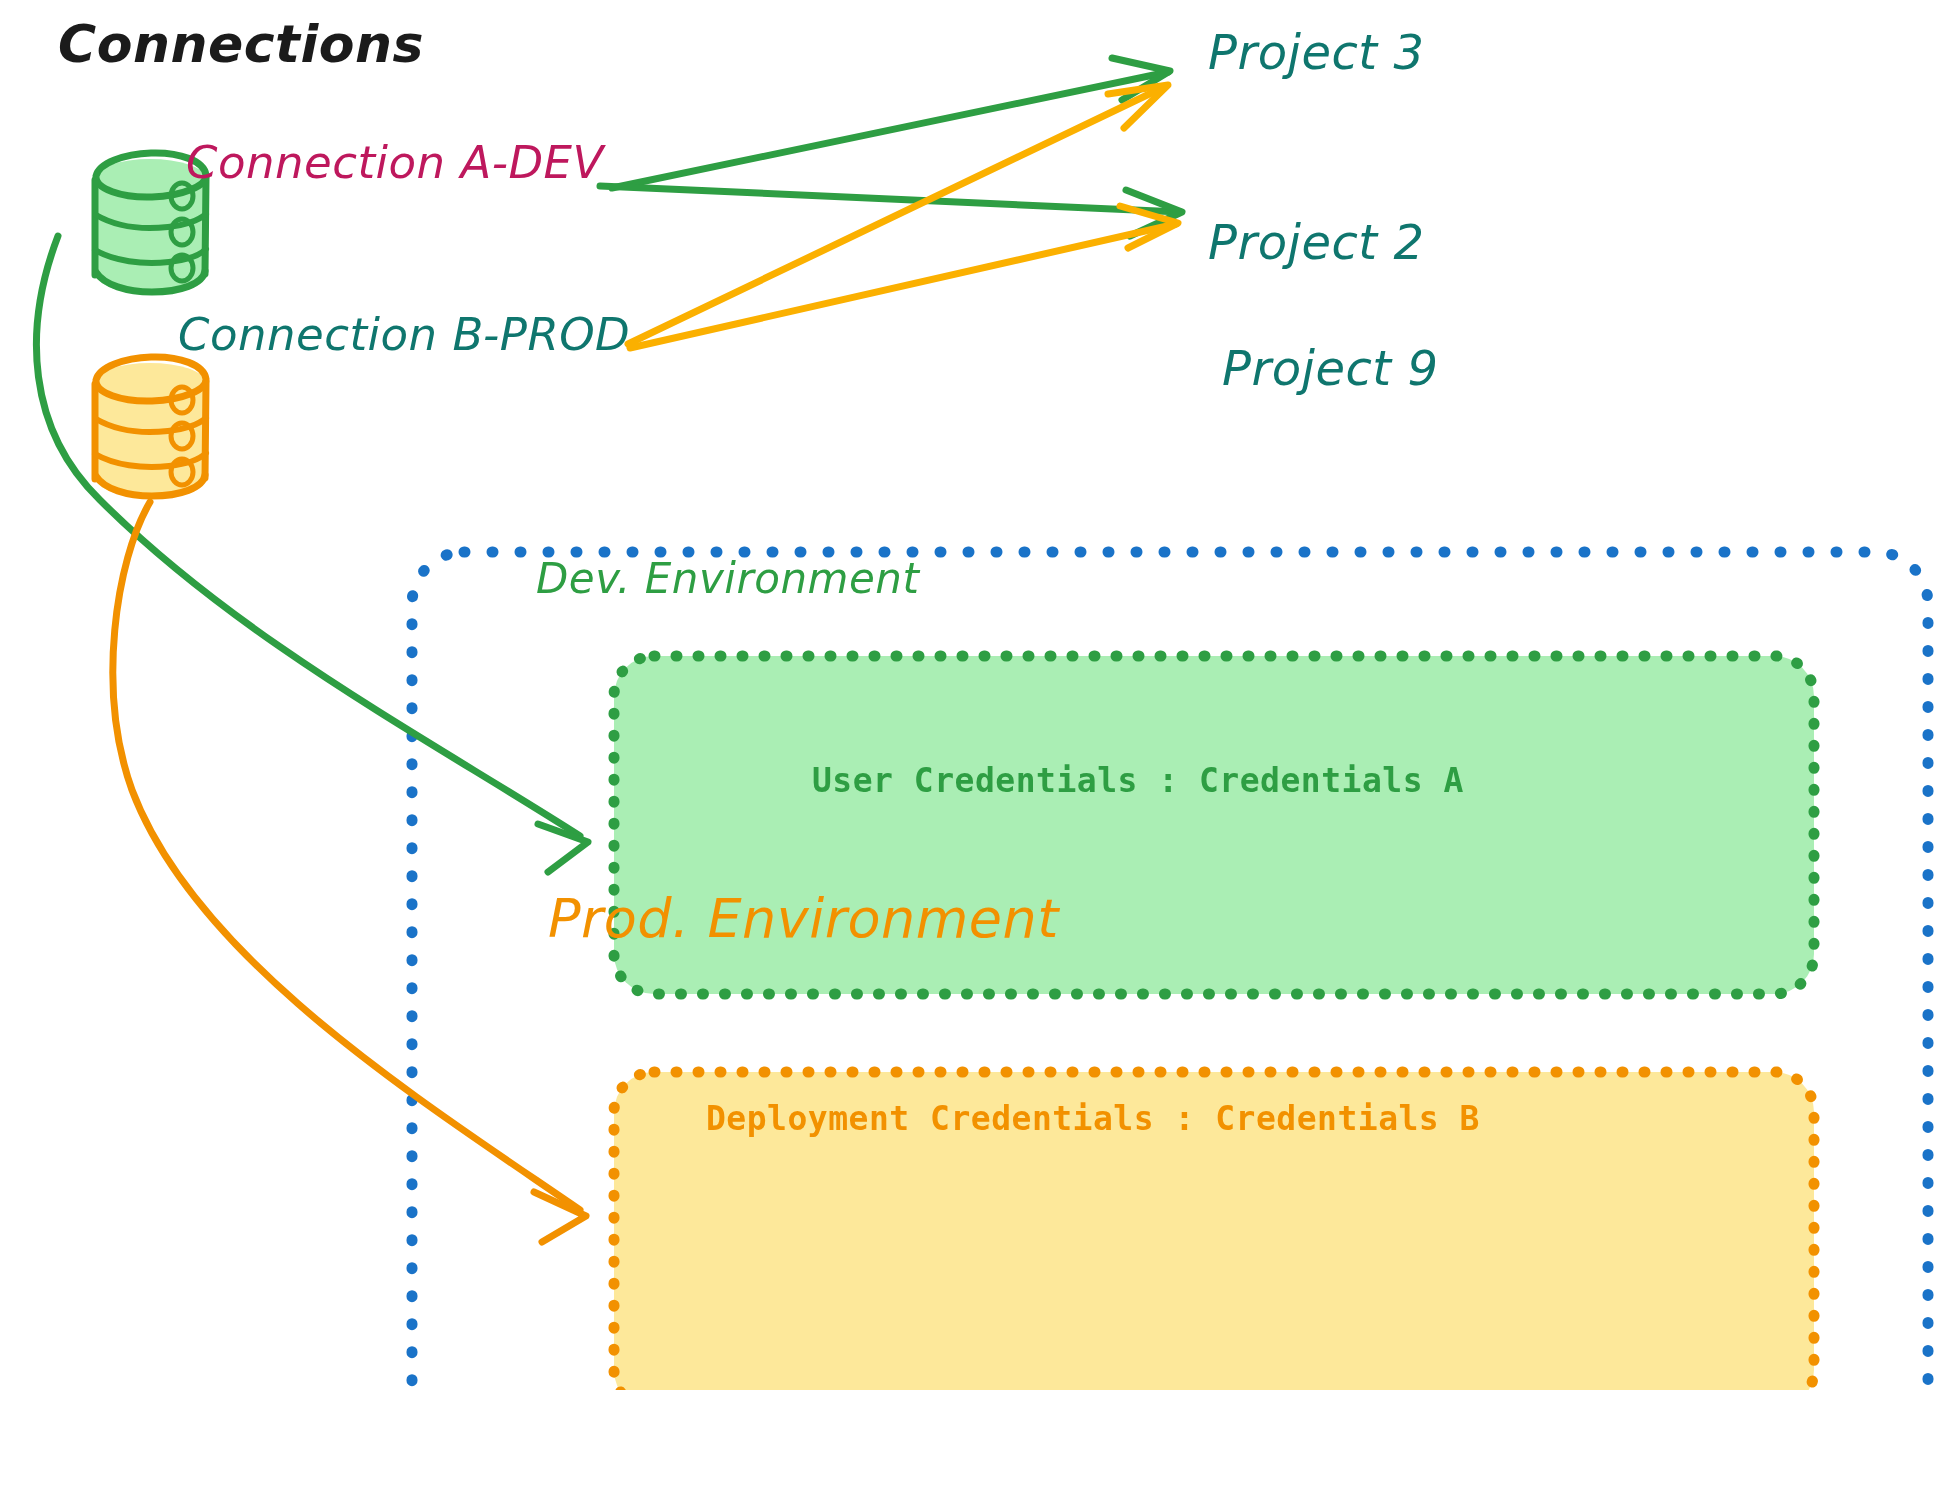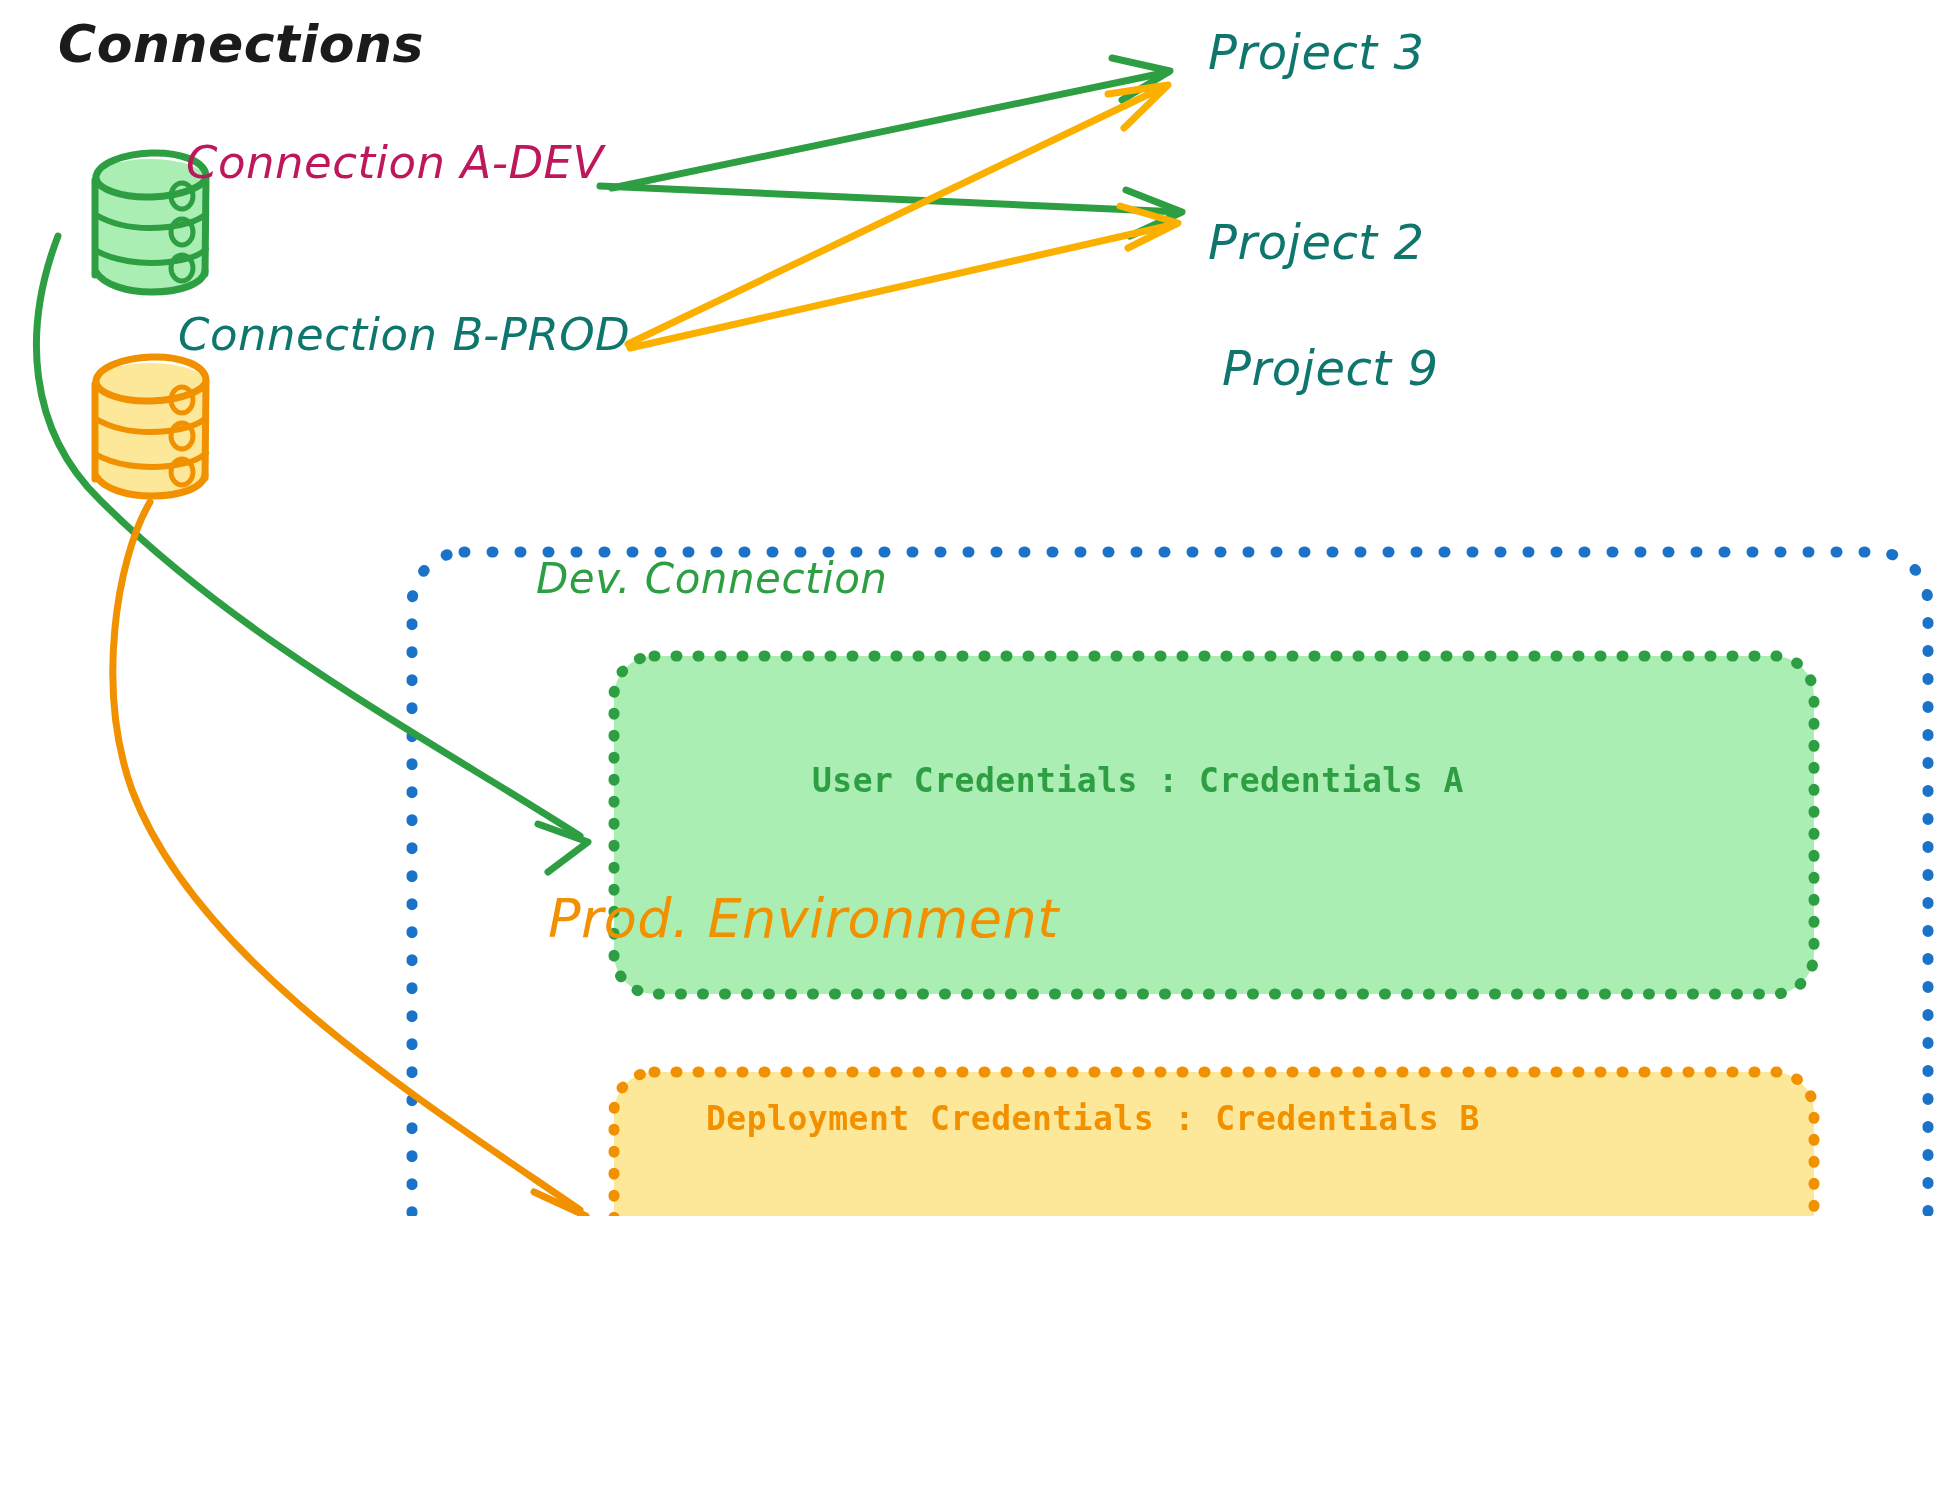--- a/index.html
+++ b/index.html
@@ -3,21 +3,21 @@
 <meta charset="utf-8">
 <style>
   html, body {
     margin: 0;
     padding: 0;
     background: #ffffff;
   }
   #stage {
     position: relative;
     width: 1948px;
-    height: 1216px;
+    height: 1390px;
     background: #ffffff;
     overflow: hidden;
     font-family: "DejaVu Sans", sans-serif;
   }
   #art {
     position: absolute;
     inset: 0;
     width: 1948px;
     height: 1506px;
   }
@@ -169,21 +169,21 @@
   <div class="lbl handwriting" id="label-conn-a">Connection A-DEV</div>
 
   <div class="lbl handwriting" id="label-conn-b">Connection B-PROD</div>
 
   <div class="lbl handwriting project-label" id="label-project-3">Project 3</div>
 
   <div class="lbl handwriting project-label" id="label-project-2">Project 2</div>
 
   <div class="lbl handwriting project-label" id="label-project-1">Project 9</div>
 
-  <div class="lbl handwriting" id="label-dev-env">Dev. Connection</div>
+  <div class="lbl handwriting" id="label-dev-env">Dev. Environment</div>
 
   <div class="lbl mono" id="label-dev-creds">User Credentials : Credentials A</div>
 
   <div class="lbl handwriting" id="label-prod-env">Prod. Environment</div>
 
   <div class="lbl mono" id="label-prod-creds">Deployment Credentials : Credentials B</div>
 
 </div>
 
 </body></html>

